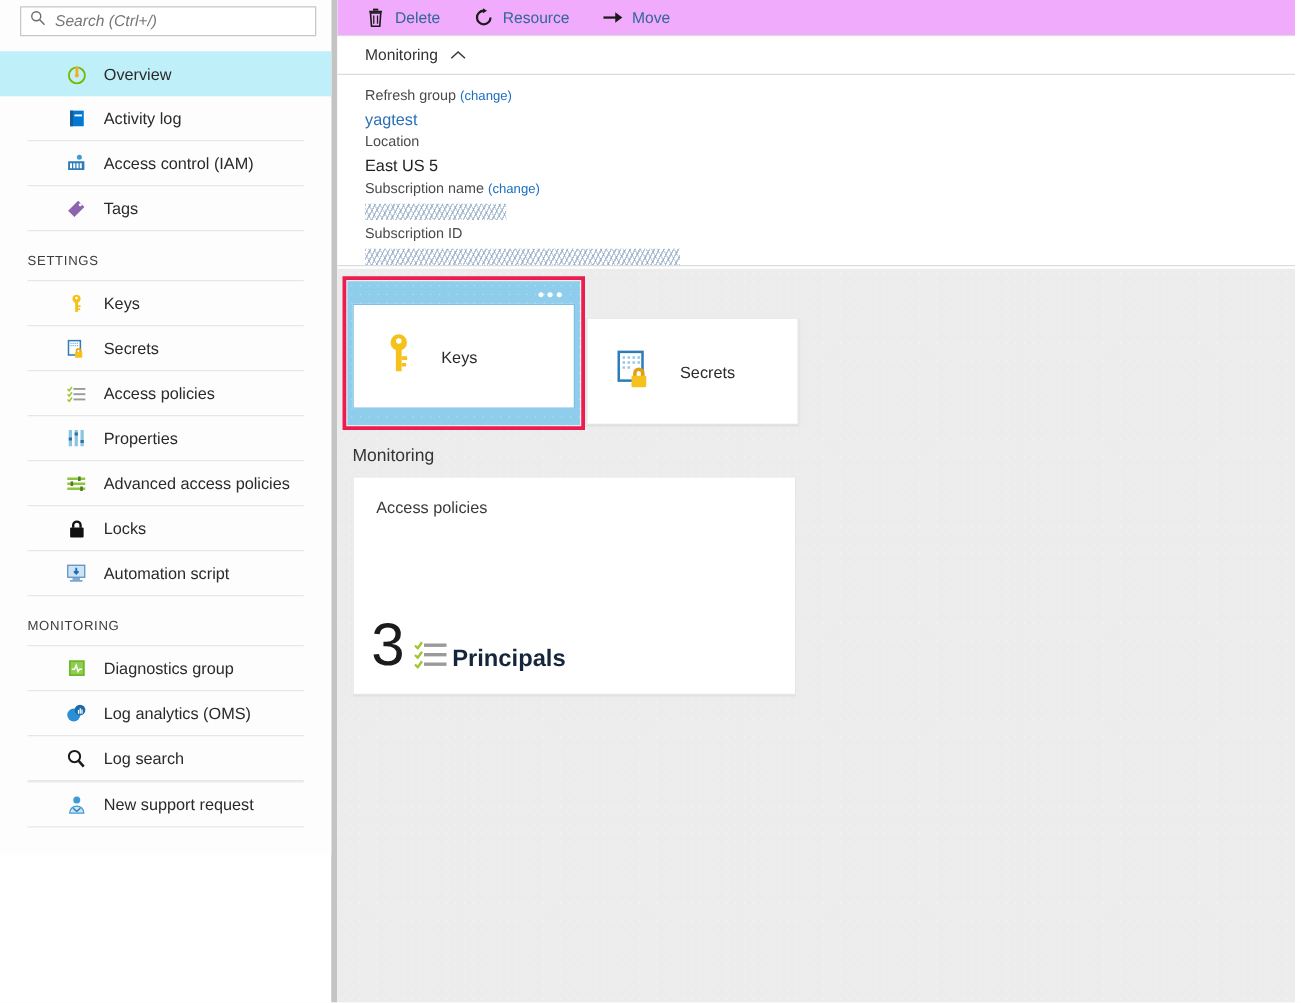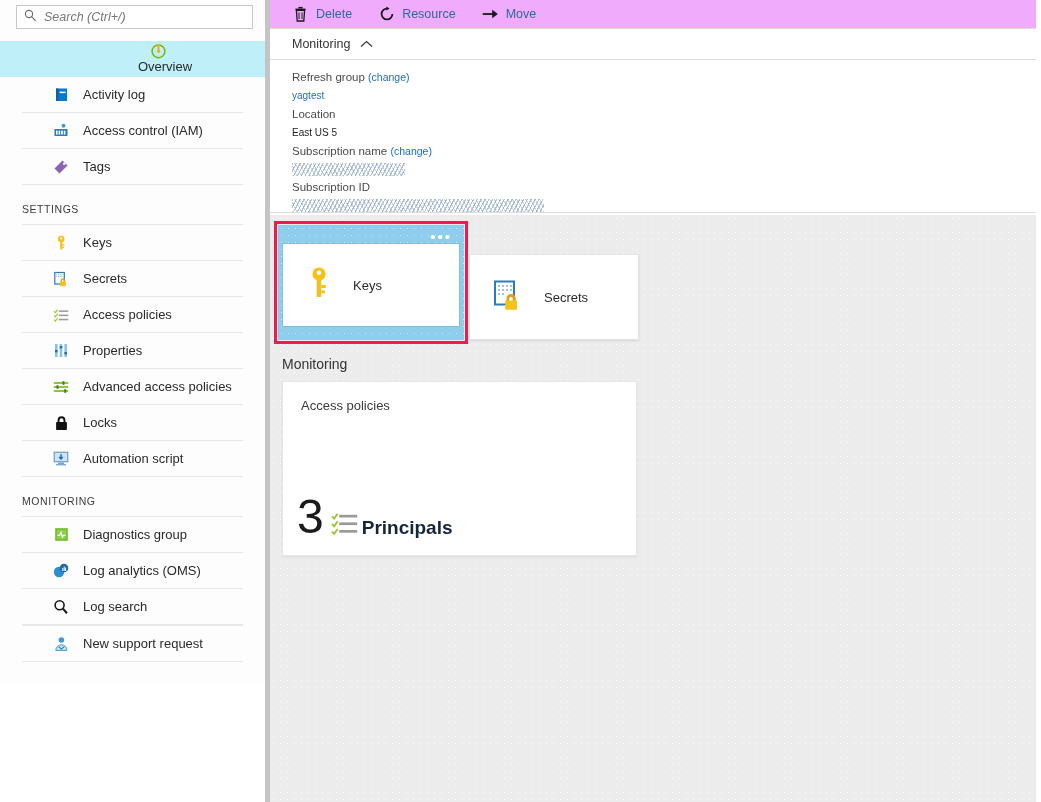--- a/index.html
+++ b/index.html
@@ -35,21 +35,20 @@
   .nav-item {
     height: 36px; display: flex; align-items: center;
     padding-left: 30px; position: relative; cursor: default;
     border-bottom: 1px solid #e7e7e7;
     margin: 0 22px 0 22px;
   }
   .nav-item.selected {
     background: #bfeff9;
     margin: 0; padding-left: 52px;
     border-bottom: 0;
-    flex-direction: column;
   }
   .nav-item .ico { width: 18px; height: 18px; flex: 0 0 18px; display:flex; align-items:center; justify-content:center; }
   .nav-item .lbl {
     margin-left: 13px; font-size: 13px; color: #2a2a2a;
     white-space: nowrap;
   }
   .nav-head {
     font-size: 10.5px; letter-spacing: .55px; color: #3b3b3b;
     padding: 18px 0 9px 22px; font-weight: 400;
   }
@@ -77,21 +76,21 @@
   }
   .essentials-bar .etxt { font-size: 12.5px; color: #333; }
   .essentials-bar .chev { margin-left: 10px; display:flex; align-items:center; }
 
   .essentials-body {
     padding: 9px 0 8px 22px; background:#fff;
     border-bottom: 1px solid #dcdcdc; height: 153px;
   }
   .ess-label { font-size: 11.5px; color: #4a4a4a; line-height: 17px; }
   .ess-label .chg { color: #1b6ec2; font-size: 10.5px; }
-  .ess-value { font-size: 10px; color: #1f1f1f; line-height: 20px; }
+  .ess-value { font-size: 13px; color: #1f1f1f; line-height: 20px; }
   .ess-value.link { color: #2a6fb8; }
   .ess-redacted {
     height: 13px; margin: 3px 0 3px 0;
     background:
       repeating-linear-gradient(118deg,
         rgba(90,125,170,.55) 0px, rgba(90,125,170,.55) 1.2px,
         rgba(255,255,255,0) 1.2px, rgba(255,255,255,0) 3.4px),
       repeating-linear-gradient(62deg,
         rgba(110,140,180,.40) 0px, rgba(110,140,180,.40) 1px,
         rgba(255,255,255,0) 1px, rgba(255,255,255,0) 4px);

